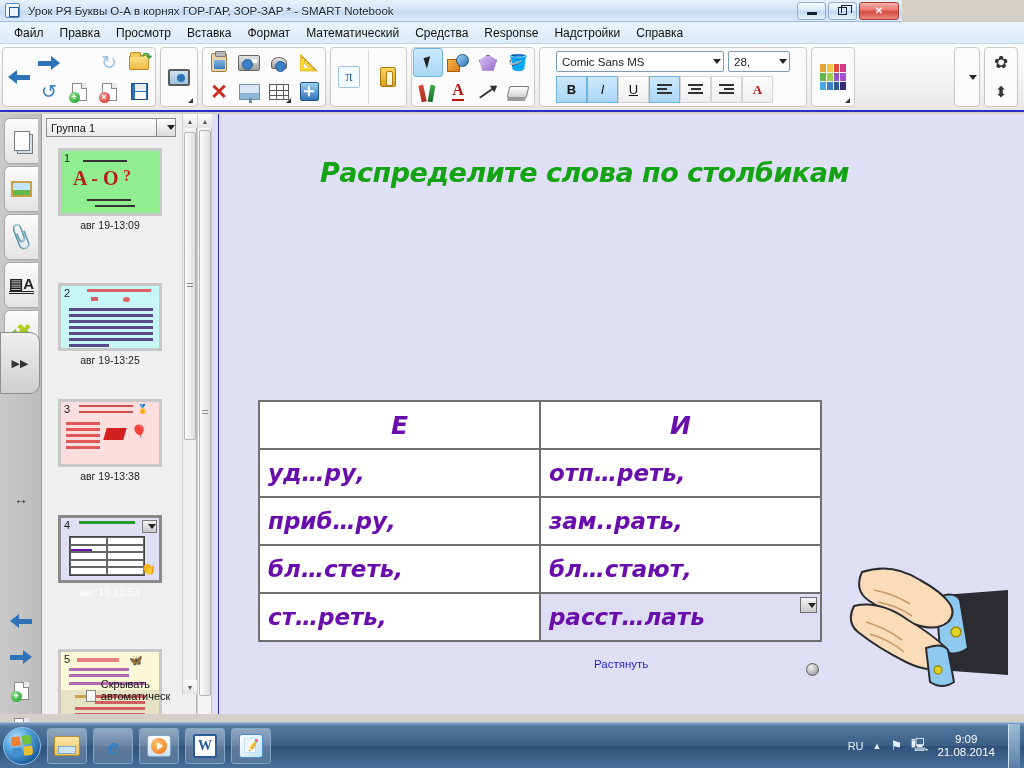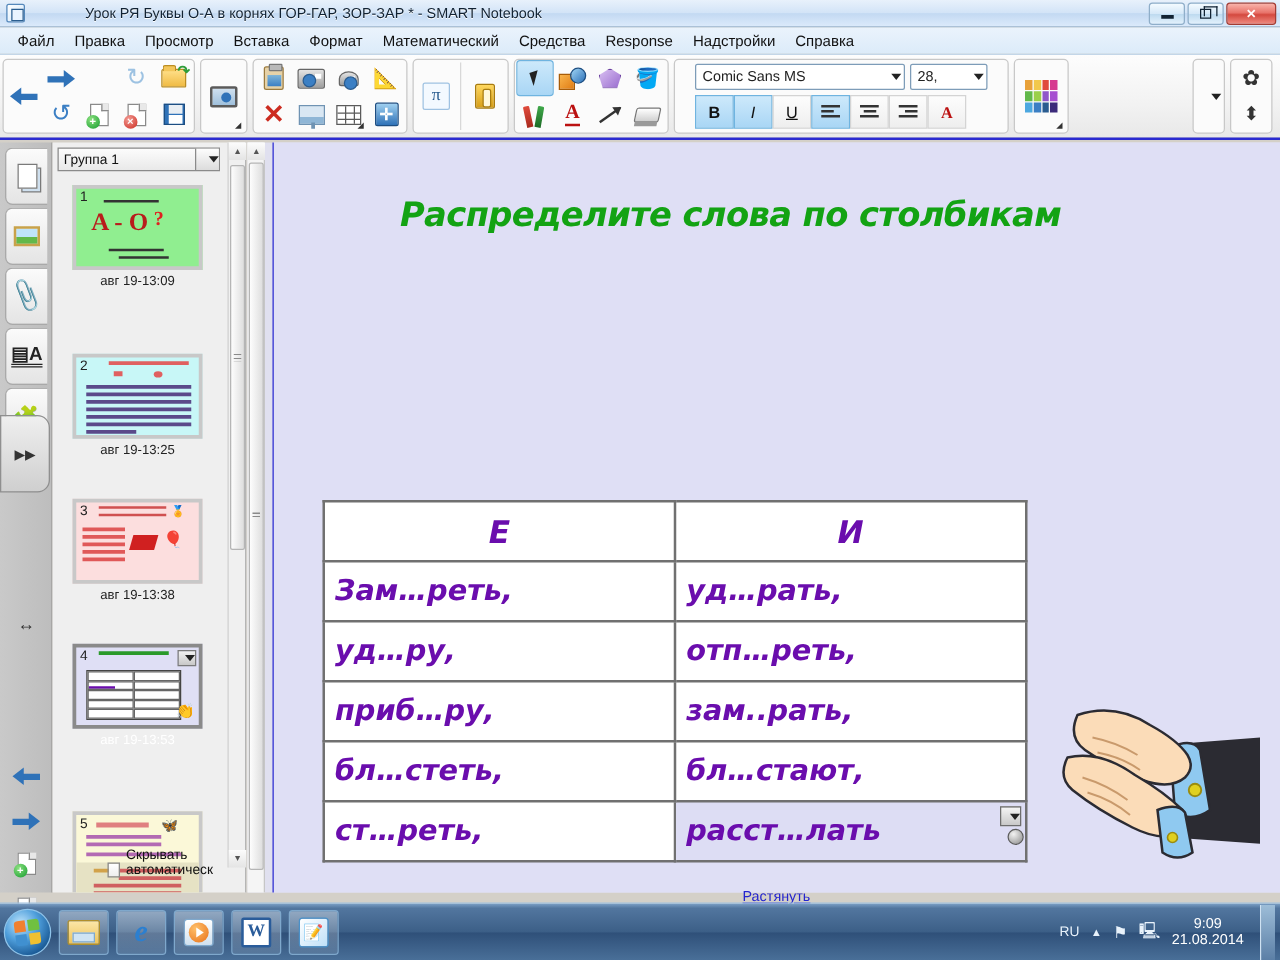--- a/index.html
+++ b/index.html
@@ -6,24 +6,24 @@
   html, body {
     width: 1024px; height: 768px;
     font-family: "Liberation Sans", sans-serif;
     overflow: hidden;
     background: #d4d0c8;
   }
   #app { position: relative; width: 1024px; height: 768px; }
 
   
   .titlebar {
-    position: absolute; left:0; top:0; width:1024px; height:22px;
+    position: absolute; left:0; top:0; width:902px; height:22px;
     background: linear-gradient(to bottom,#e8f1fb 0%,#d3e4f7 48%,#c3d9f2 52%,#dbeafb 100%);
     border-bottom: 1px solid #9dbbd8;
-    display:flex; align-items:center;gap:40px;
+    display:flex; align-items:center;
   }
   .title-ico {
     width:15px; height:15px; margin-left:5px; border:1px solid #5588bb; border-radius:2px;
     background: linear-gradient(135deg,#ffffff 0%,#cfe6fa 100%);
     position:relative; flex:none;
   }
   .title-ico:after{
     content:""; position:absolute; left:3px; top:3px; width:8px; height:8px;
     border:1px solid #2a5d8f; background:#e9f4ff;
   }
@@ -263,22 +263,21 @@
   .cell-dd {
     position:absolute; right:3px; top:3px; width:17px;height:16px;
     background:linear-gradient(to bottom,#f4f4f4,#c9c9c9); border:1px solid #6e6e6e;
     display:flex;align-items:center;justify-content:center;
   }
   .rot-handle {
     position:absolute; left:806px; top:663px; width:13px; height:13px; border-radius:50%;
     background:radial-gradient(circle at 35% 30%,#f2f2f2,#8a8a8a); border:1px solid #5c5c5c;
   }
   .stretch-link {
-    position:absolute; left:594px; top:712px; font-size:11.5px; color:#2525cf;
-    text-decoration:underline;
+    position:absolute; left:594px; top:658px; font-size:11.5px; color:#2525cf;
   }
 
   
   .hands { position:absolute; left:848px; top:560px; width:160px; height:140px; }
 
   
   .taskbar {
     position:absolute; left:0; bottom:0; width:1024px; height:46px;
     background:linear-gradient(to bottom,#7a9ec4 0%,#52769f 8%,#3c5f87 50%,#2f5079 52%,#496f98 100%);
     border-top:1px solid #9ec0de; display:flex; align-items:center;
@@ -722,24 +721,20 @@
 
   <div class="slide-title">Распределите слова по столбикам</div>
 
   <table class="wordtable">
     <tbody>
         <tr>
       <td class="hd" style="width:282px;">Е</td>
       <td class="hd" style="width:282px;">И</td>
     </tr>
     <tr>
-      <td>Зам…реть,</td>
-      <td>уд…рать,</td>
-    </tr>
-    <tr>
       <td>уд…ру,</td>
       <td>отп…реть,</td>
     </tr>
     <tr>
       <td>приб…ру,</td>
       <td>зам..рать,</td>
     </tr>
     <tr>
       <td>бл…стеть,</td>
       <td>бл…стают,</td>

